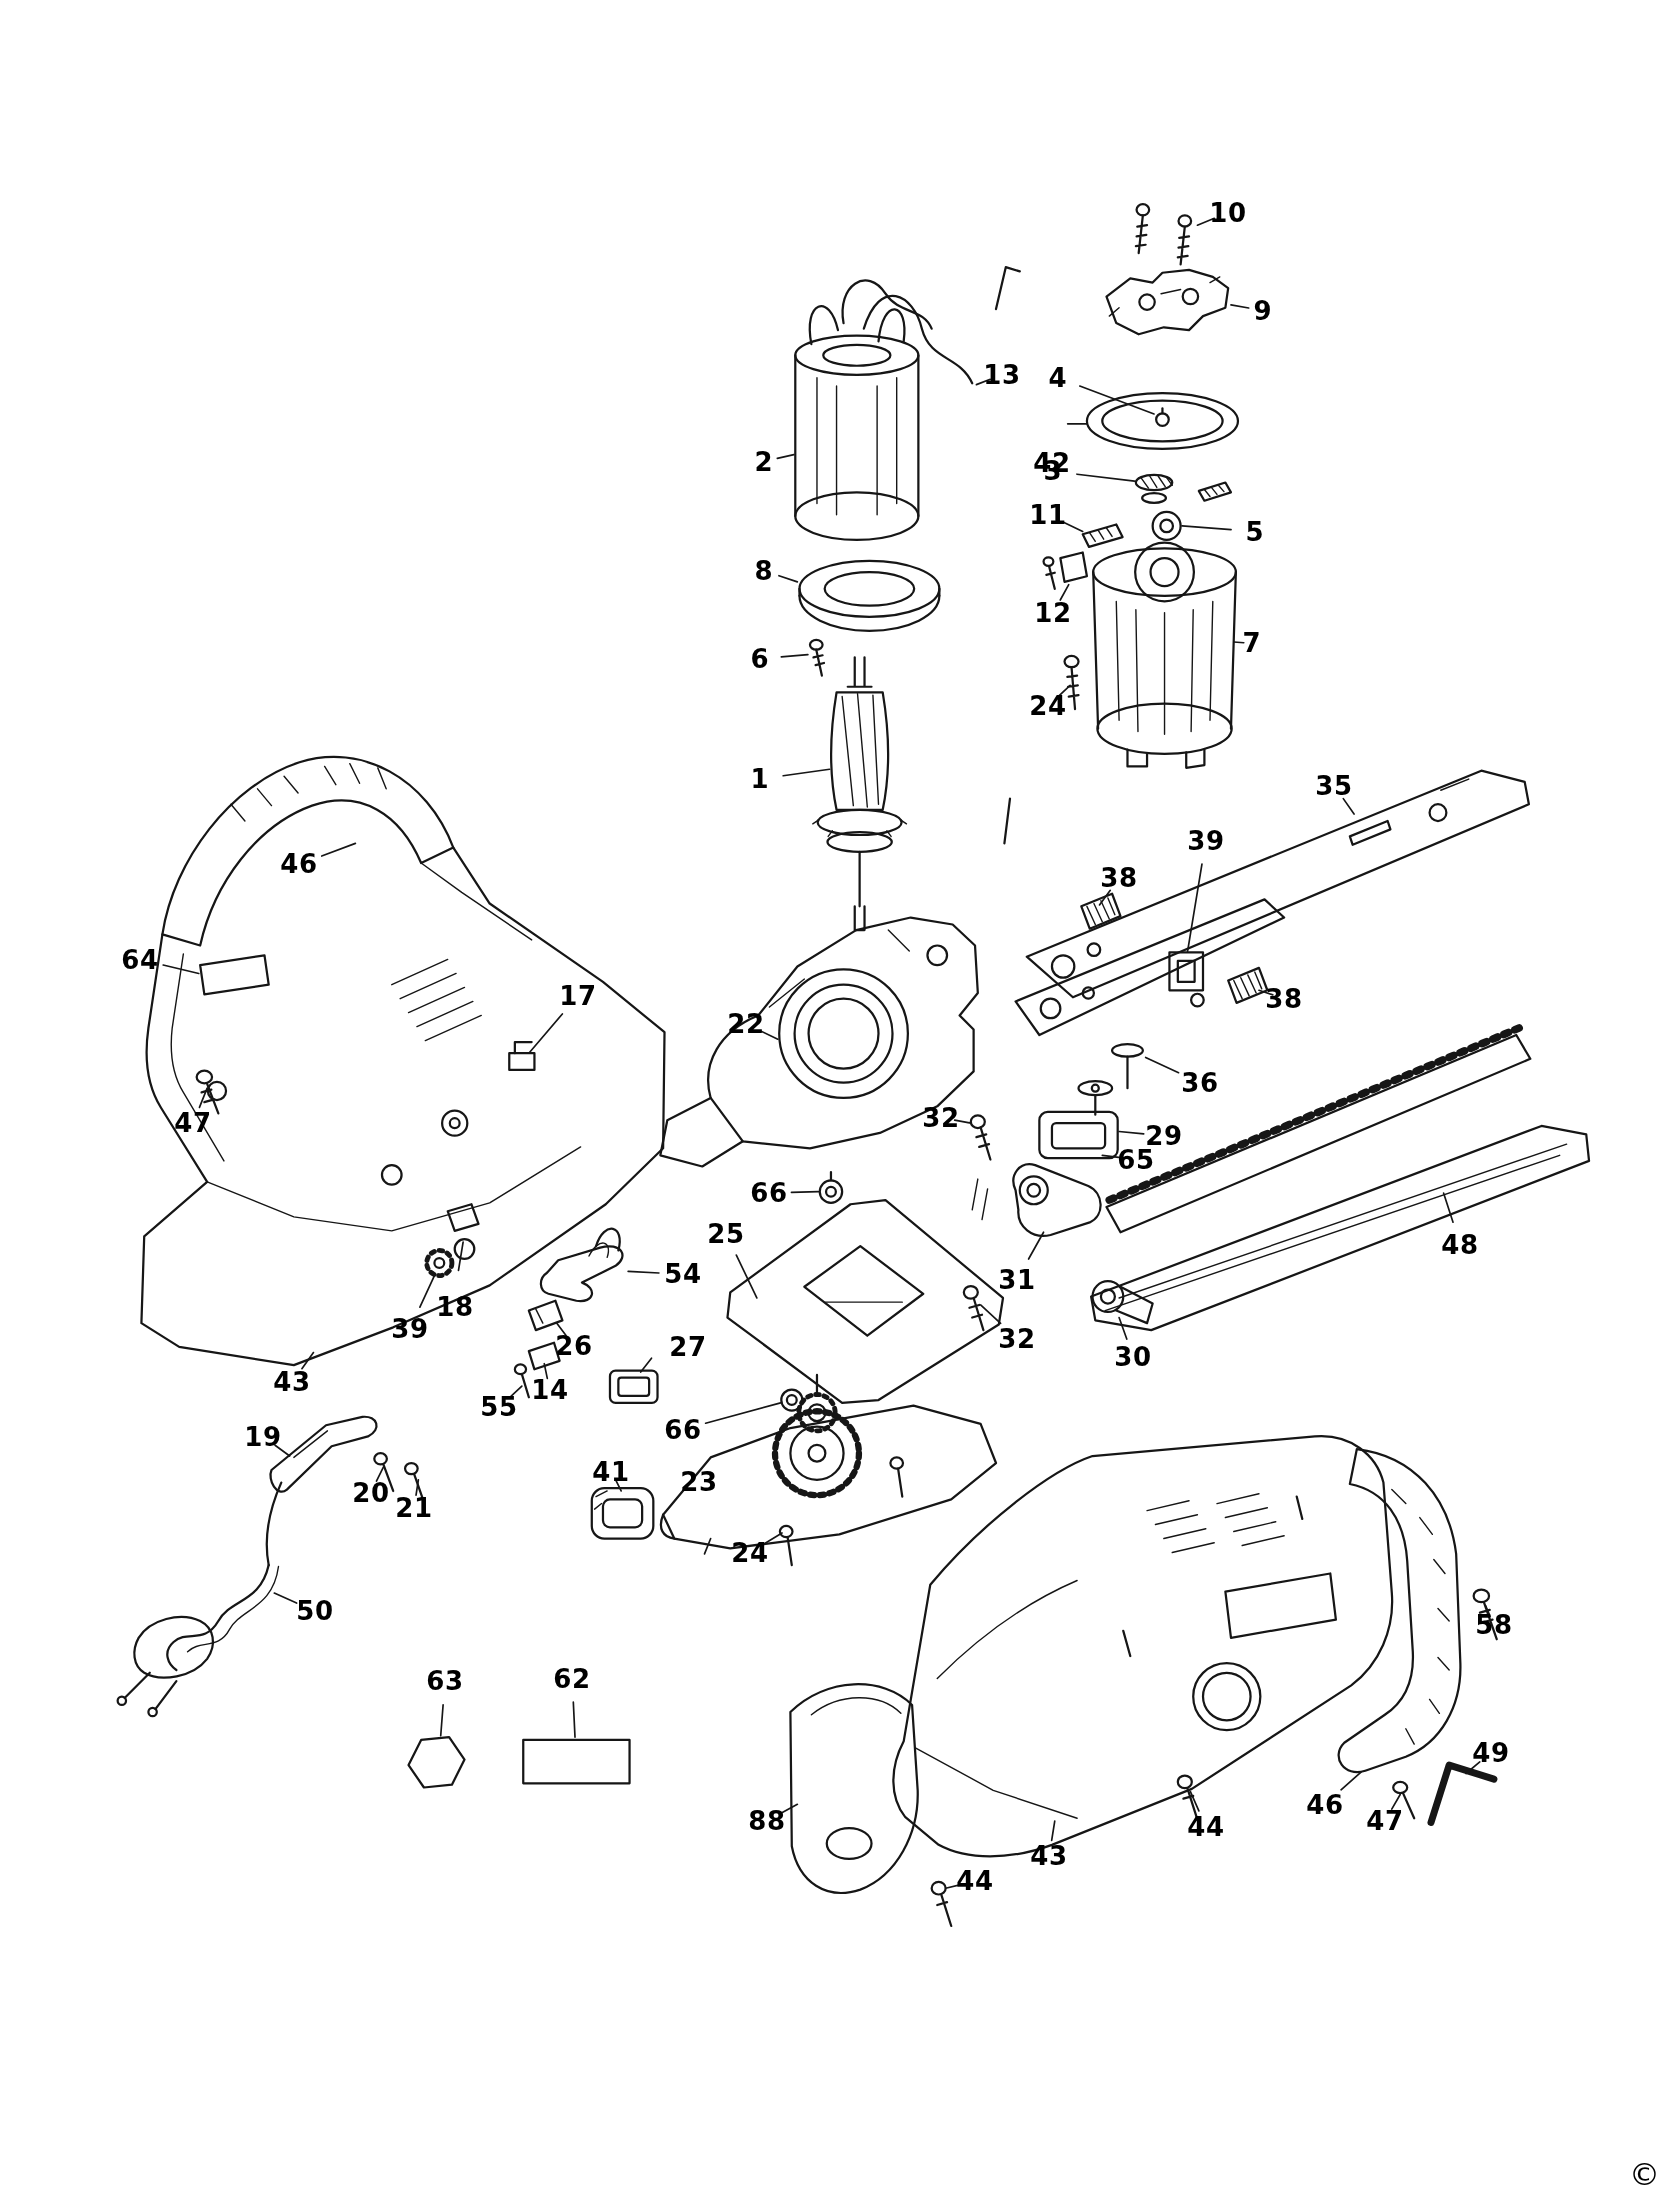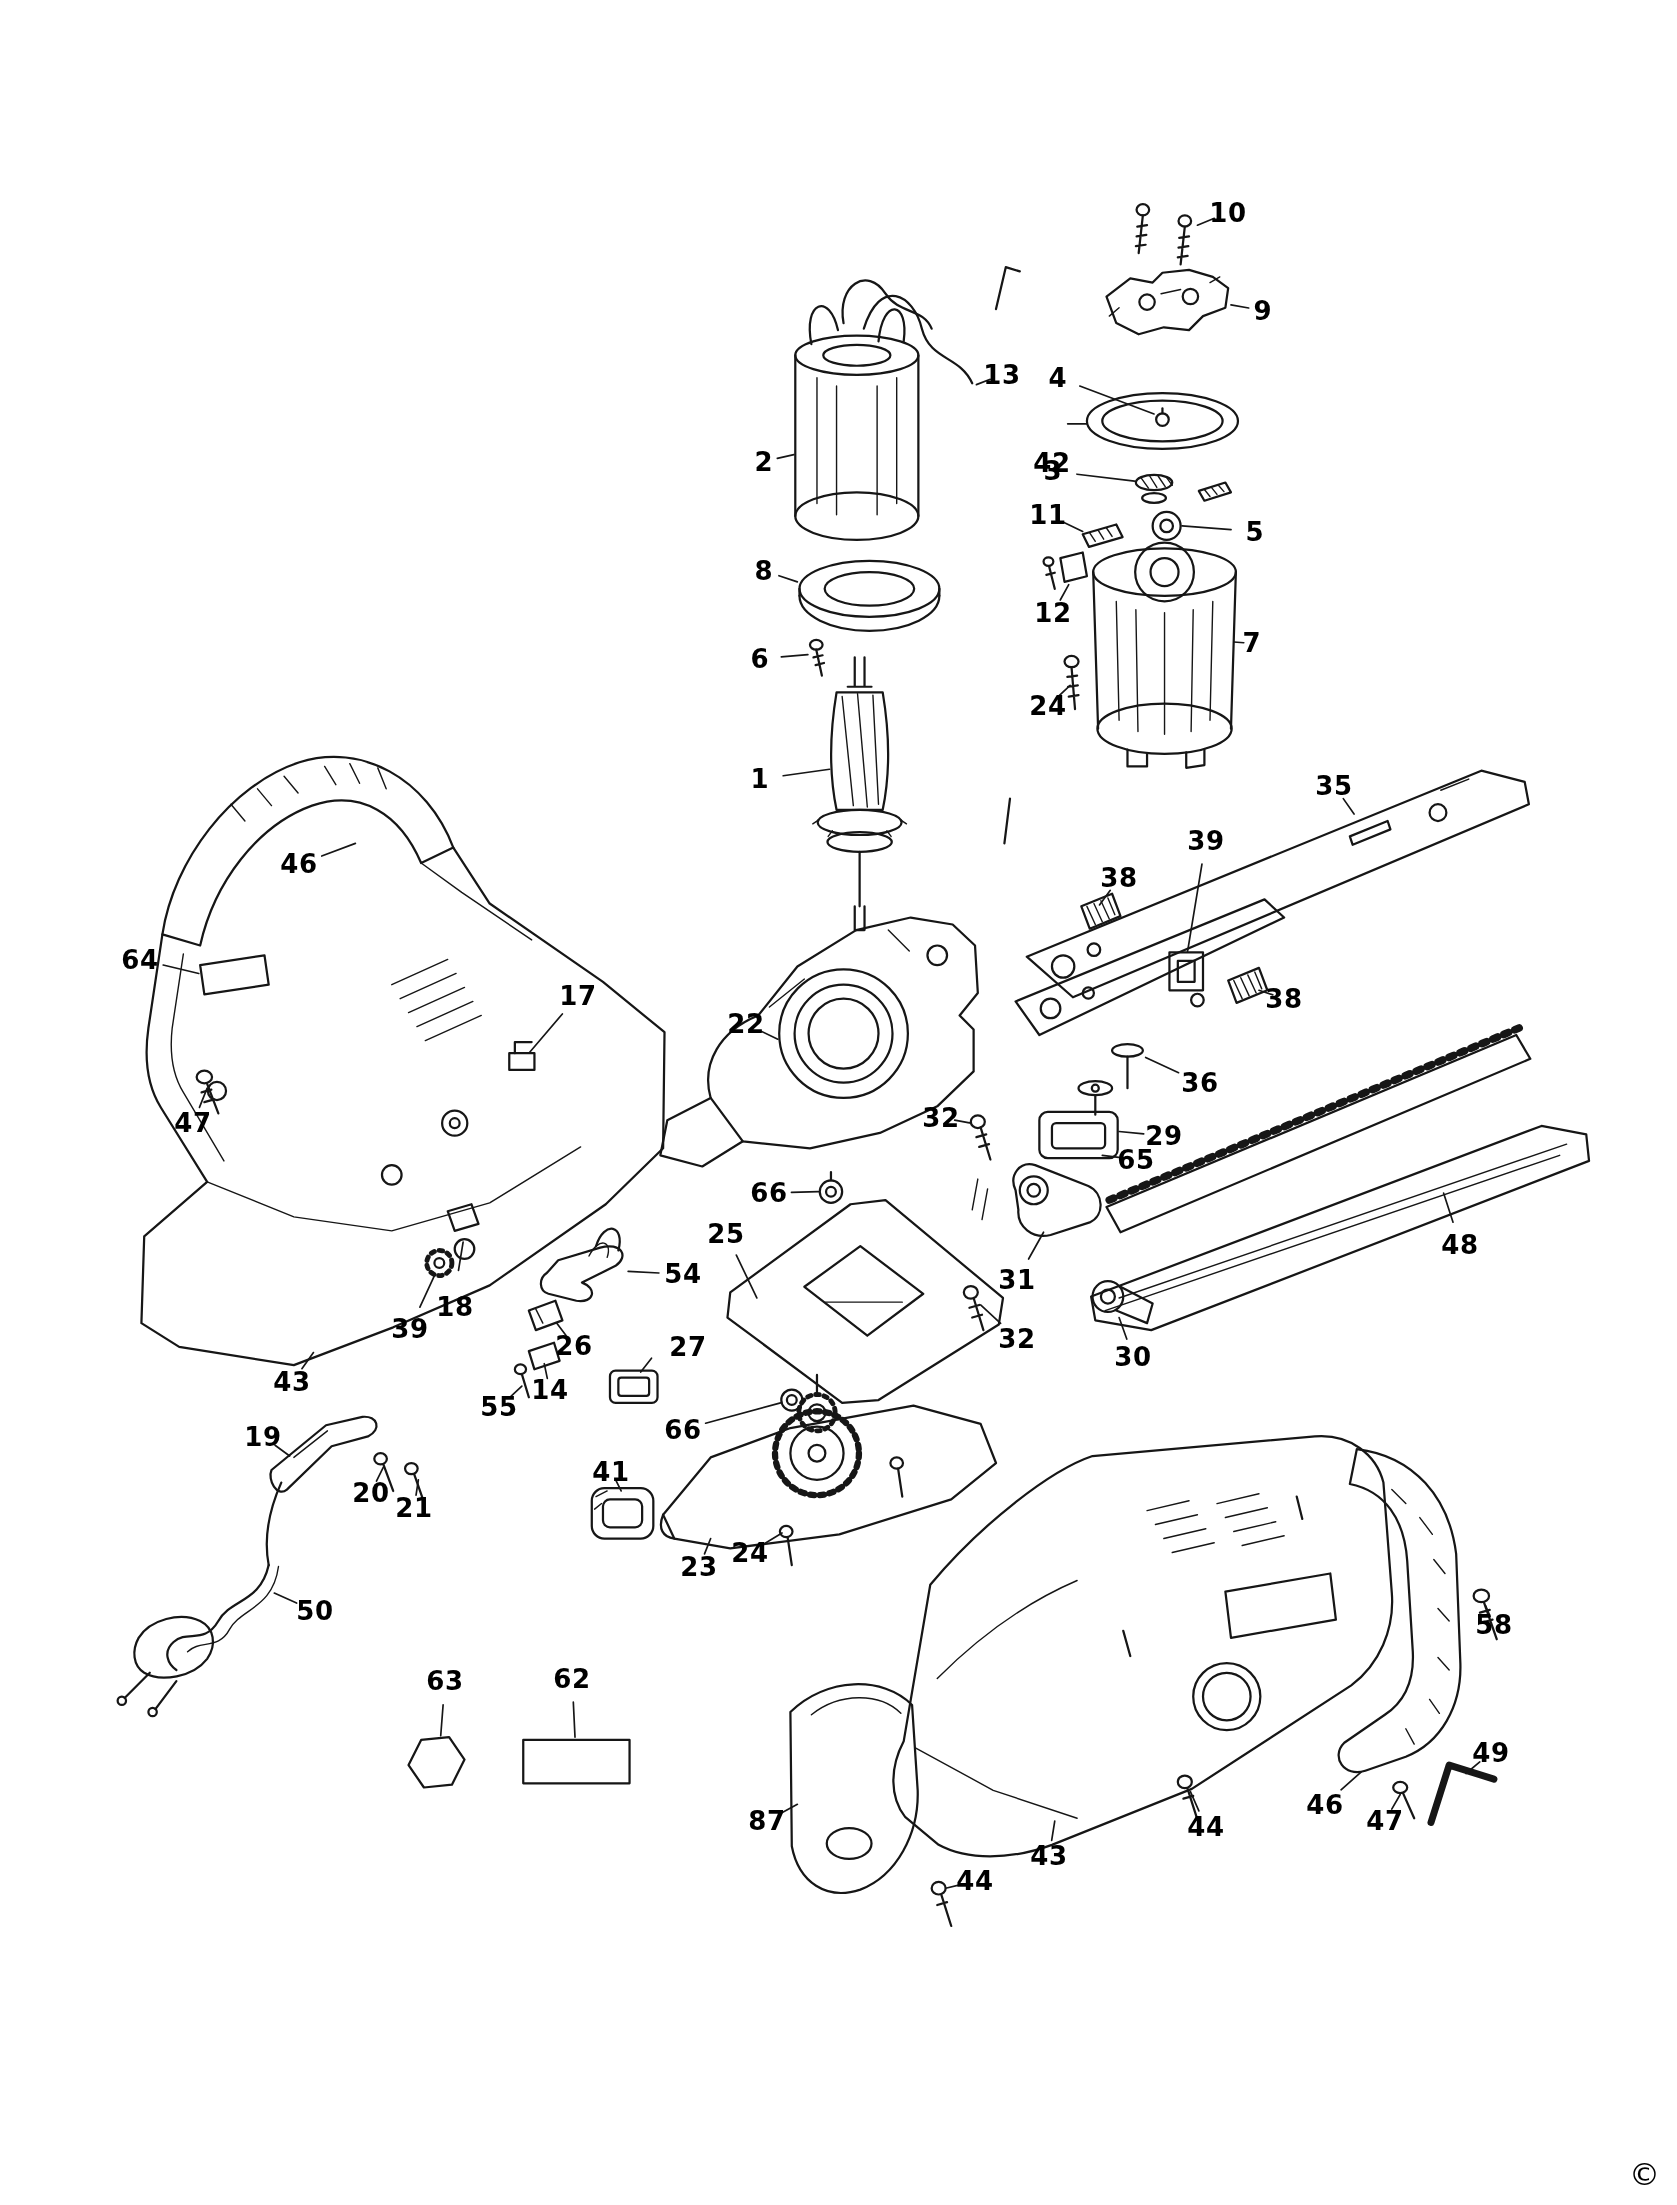--- a/index.html
+++ b/index.html
@@ -505,27 +505,27 @@
       <div class="part-label" style="left: 1017px; top: 1339px;">32</div>
       <div class="part-label" style="left: 1133px; top: 1357px;">30</div>
       <div class="part-label" style="left: 292px; top: 1382px;">43</div>
       <div class="part-label" style="left: 550px; top: 1390px;">14</div>
       <div class="part-label" style="left: 499px; top: 1407px;">55</div>
       <div class="part-label" style="left: 683px; top: 1430px;">66</div>
       <div class="part-label" style="left: 263px; top: 1437px;">19</div>
       <div class="part-label" style="left: 371px; top: 1493px;">20</div>
       <div class="part-label" style="left: 414px; top: 1508px;">21</div>
       <div class="part-label" style="left: 611px; top: 1472px;">41</div>
-      <div class="part-label" style="left: 699px; top: 1567px;">23</div>
+      <div class="part-label" style="left: 699px; top: 1482px;">23</div>
       <div class="part-label" style="left: 750px; top: 1553px;">24</div>
       <div class="part-label" style="left: 315px; top: 1611px;">50</div>
       <div class="part-label" style="left: 445px; top: 1681px;">63</div>
       <div class="part-label" style="left: 572px; top: 1679px;">62</div>
       <div class="part-label" style="left: 1494px; top: 1625px;">58</div>
-      <div class="part-label" style="left: 767px; top: 1821px;">87</div>
+      <div class="part-label" style="left: 767px; top: 1821px;">88</div>
       <div class="part-label" style="left: 1206px; top: 1827px;">44</div>
       <div class="part-label" style="left: 1325px; top: 1805px;">46</div>
       <div class="part-label" style="left: 1385px; top: 1821px;">47</div>
       <div class="part-label" style="left: 1491px; top: 1753px;">49</div>
       <div class="part-label" style="left: 1049px; top: 1856px;">43</div>
       <div class="part-label" style="left: 975px; top: 1881px;">44</div>
     </div>
 
   <div id="copyright">©</div>
 </div>

